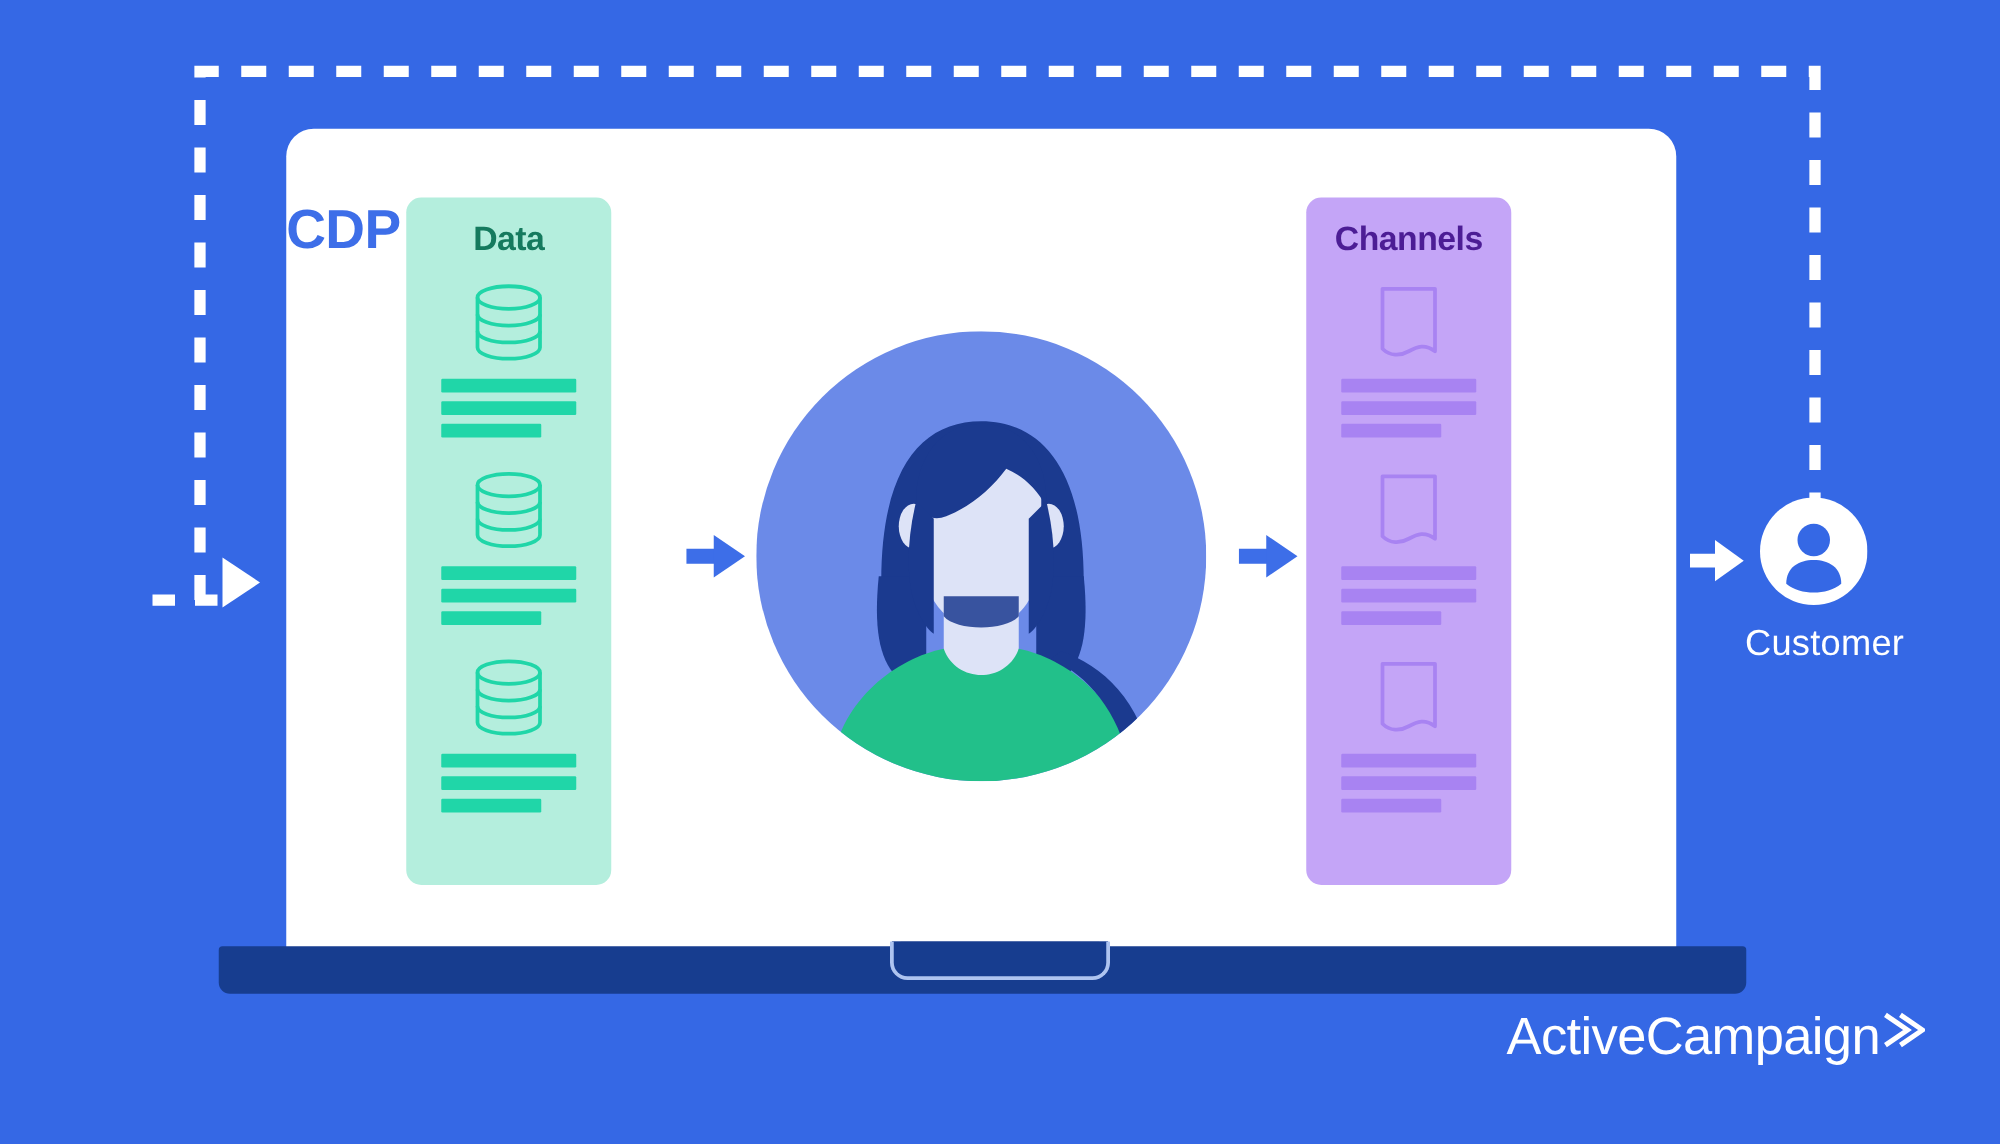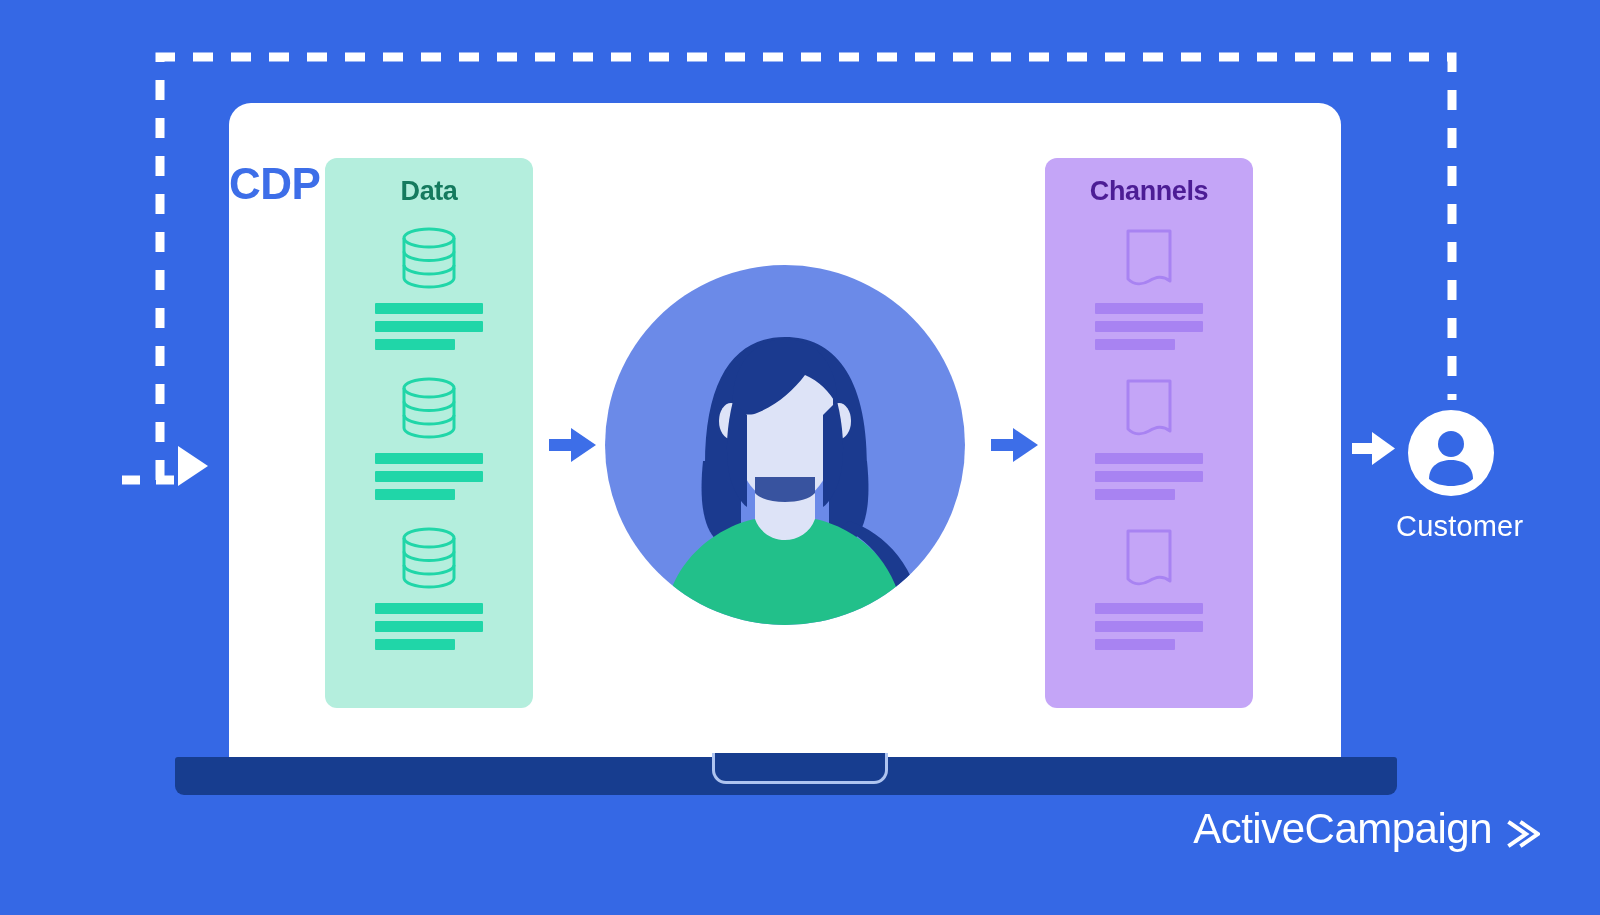--- a/index.html
+++ b/index.html
@@ -60,21 +60,21 @@
     left: 229px;
     top: 103px;
     width: 1112px;
     height: 655px;
   }
 
   
   .panel {
     position: absolute;
     top: 55px;
-    width: 208px;
+    width: 164px;
     height: 550px;
     border-radius: 12px;
     box-sizing: border-box;
     padding-top: 18px;
   }
   .panel-data { left: 96px; background: #b4eedd; }
   .panel-channels { left: 816px; background: #c4a5f7; }
 
   .panel-title {
     text-align: center;
@@ -135,21 +135,21 @@
     position: absolute;
     top: 322px;
   }
   .arrow-left { left: 320px; }
   .arrow-right { left: 762px; }
 
   
   .customer {
     position: absolute;
     left: 1396px;
-    top: 410px;
+    top: 398px;
     width: 110px;
     text-align: center;
   }
   .customer-label {
     margin-top: 10px;
     color: #ffffff;
     font-size: 29px;
     letter-spacing: 0.2px;
   }
   .customer-arrow {
@@ -157,22 +157,22 @@
     left: 1352px;
     top: 430px;
   }
 
   
   .brand {
     position: absolute;
     right: 60px;
     bottom: 62px;
     display: flex;
-    align-items: flex-end;
-    gap: 14px;
+    align-items: flex-start;
+    gap: 2px;
   }
   .brand-text {
     color: #ffffff;
     font-size: 42px;
     font-weight: 300;
     letter-spacing: -0.5px;
   }
 </style>
 </head>
 <body>

